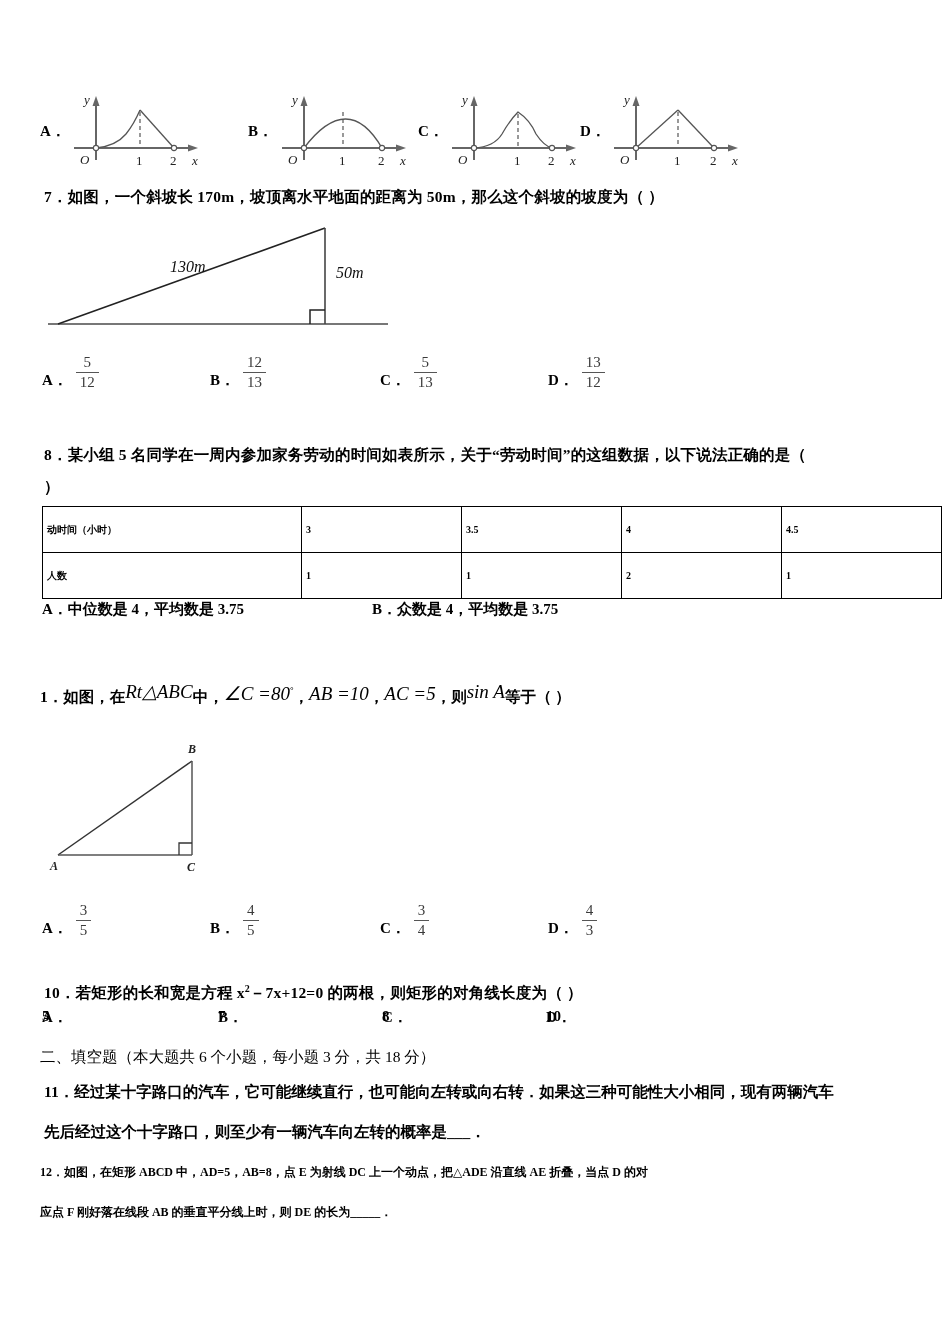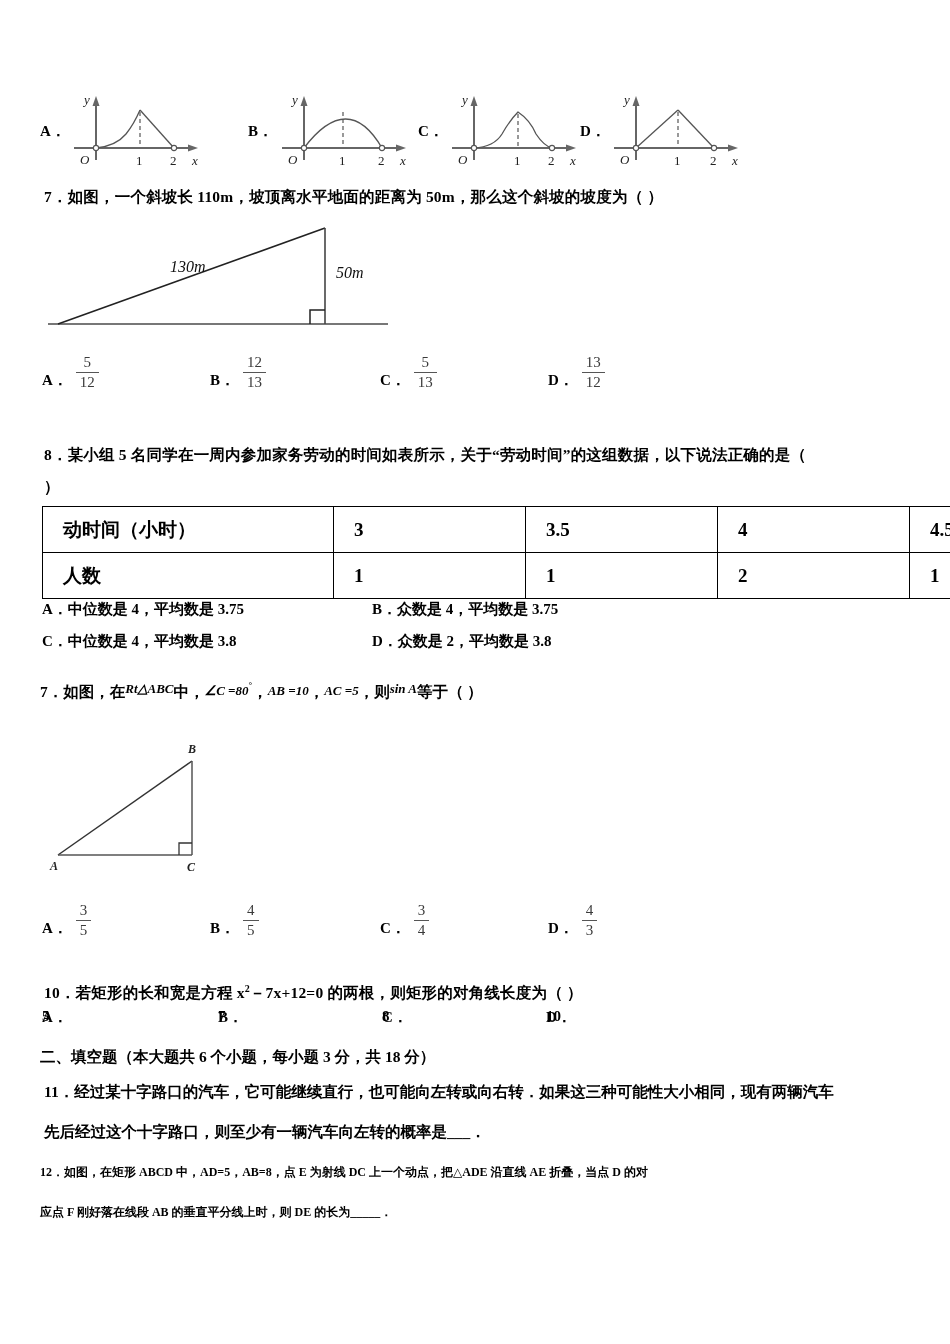--- a/index.html
+++ b/index.html
@@ -25,21 +25,21 @@
   
   .qline {
     font-size: 15.5px;
     line-height: 34px;
     letter-spacing: 0.2px;
     font-weight: 600;
     white-space: nowrap;
   }
   .sec-title {
     font-size: 15.5px;
-    font-weight: 700;
+    font-weight: 400;
     line-height: 30px;
   }
   .lbl { font-weight: 700; }
 
   
   .graph-row {
     position: absolute;
     left: 40px;
     top: 86px;
     width: 880px;
@@ -109,22 +109,22 @@
     position: absolute;
     left: 42px;
     top: 506px;
     width: 856px;
     border-collapse: collapse;
     table-layout: fixed;
   }
   #q8-table td {
     border: 1.2px solid #000;
     height: 45px;
-    padding: 0 20px;
-    font-size: 19px;
+    padding: 0 4px;
+    font-size: 10px;
     font-weight: 700;
     vertical-align: middle;
   }
   #q8-table .c0 { width: 250px; }
   #q8-table .cx { width: 151px; }
   #q8-opts {
     position: absolute;
     left: 42px;
     top: 600px;
     width: 880px;
@@ -143,22 +143,22 @@
     position: absolute;
     left: 40px;
     top: 680px;
     font-size: 15.5px;
     font-weight: 600;
     white-space: nowrap;
   }
   .mathi {
     font-family: "Liberation Serif", serif;
     font-style: italic;
-    font-weight: 700;
-    font-size: 13px;
+    font-weight: 400;
+    font-size: 19px;
     vertical-align: 4px;
   }
   .mathi.nosup { vertical-align: 2px; }
   .deg { font-size: 9px; vertical-align: 9px; }
   #q9-figure { position: absolute; left: 40px; top: 735px; }
   #q9-options { position: absolute; left: 42px; top: 896px; }
 
   
   #q10-text { position: absolute; left: 44px; top: 972px; }
   #q10-opts {
@@ -259,21 +259,21 @@
         <circle cx="110" cy="62" r="2.6" fill="#fff" stroke="#555" stroke-width="1.1"></circle>
         <text x="16" y="78" font-family="Liberation Serif, serif" font-style="italic" font-size="13" fill="#222">O</text>
         <text x="70" y="79" font-family="Liberation Serif, serif" font-size="13" fill="#222">1</text>
         <text x="106" y="79" font-family="Liberation Serif, serif" font-size="13" fill="#222">2</text>
         <text x="128" y="79" font-family="Liberation Serif, serif" font-style="italic" font-size="13" fill="#222">x</text>
         <text x="20" y="18" font-family="Liberation Serif, serif" font-style="italic" font-size="13" fill="#222">y</text>
       </svg>
     </div>
   </div>
 
-  <div class="qline" id="q7-text">7．如图，一个斜坡长 110m，坡顶离水平地面的距离为 50m，那么这个斜坡的坡度为（      ）</div>
+  <div class="qline" id="q7-text">7．如图，一个斜坡长 170m，坡顶离水平地面的距离为 50m，那么这个斜坡的坡度为（      ）</div>
 
   <svg id="q7-figure" width="360" height="120" viewBox="0 0 360 120">
     <line x1="8" y1="108" x2="348" y2="108" stroke="#777" stroke-width="2"></line>
     <line x1="18" y1="108" x2="285" y2="12" stroke="#222" stroke-width="1.6"></line>
     <line x1="285" y1="12" x2="285" y2="108" stroke="#444" stroke-width="1.6"></line>
     <polyline points="270,108 270,94 285,94" fill="none" stroke="#222" stroke-width="1.5"></polyline>
     <text x="130" y="56" font-family="Liberation Serif, serif" font-style="italic" font-size="16" fill="#111">130m</text>
     <text x="296" y="62" font-family="Liberation Serif, serif" font-style="italic" font-size="16" fill="#111">50m</text>
   </svg>
 
@@ -334,32 +334,24 @@
 
   <div id="q8-opts">
     <div class="opt-two-col">
       <span class="left">
         <span>A．</span><span>中位数是 4，平均数是 3.75</span>
       </span>
       <span class="right">
         <span>B．</span><span>众数是 4，平均数是 3.75</span>
       </span>
     </div>
-    <div class="opt-two-col">
-      <span class="left">
-        <span>C．</span><span>中位数是 4，平均数是 3.8</span>
-      </span>
-      <span class="right">
-        <span>D．</span><span>众数是 2，平均数是 3.8</span>
-      </span>
-    </div>
   </div>
 
   <div id="q9-text">
-    <span>7．如图，在</span><span class="mathi">Rt△ABC</span><span>中，</span><span class="mathi nosup">∠C =80</span><span class="deg">°</span><span>，</span><span class="mathi nosup">AB =10</span><span>，</span><span class="mathi nosup">AC =5</span><span>，则</span><span class="mathi">sin A</span><span>等于（ ）</span>
+    <span>1．如图，在</span><span class="mathi">Rt△ABC</span><span>中，</span><span class="mathi nosup">∠C =80</span><span class="deg">°</span><span>，</span><span class="mathi nosup">AB =10</span><span>，</span><span class="mathi nosup">AC =5</span><span>，则</span><span class="mathi">sin A</span><span>等于（ ）</span>
   </div>
 
   <svg id="q9-figure" width="220" height="150" viewBox="0 0 220 150">
     <line x1="18" y1="120" x2="152" y2="26" stroke="#333" stroke-width="1.5"></line>
     <line x1="152" y1="26" x2="152" y2="120" stroke="#555" stroke-width="1.5"></line>
     <line x1="18" y1="120" x2="152" y2="120" stroke="#555" stroke-width="1.5"></line>
     <polyline points="139,120 139,108 152,108" fill="none" stroke="#333" stroke-width="1.3"></polyline>
     <text x="148" y="18" font-family="Liberation Serif, serif" font-style="italic" font-weight="bold" font-size="12" fill="#222">B</text>
     <text x="10" y="135" font-family="Liberation Serif, serif" font-style="italic" font-weight="bold" font-size="12" fill="#222">A</text>
     <text x="147" y="136" font-family="Liberation Serif, serif" font-style="italic" font-weight="bold" font-size="12" fill="#222">C</text>

